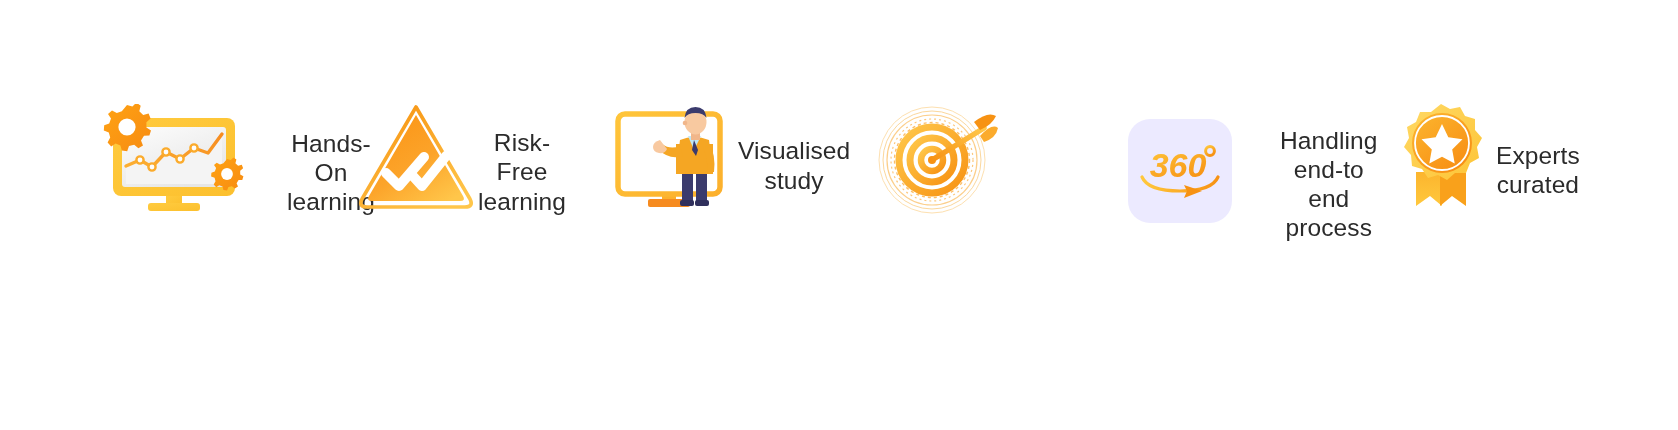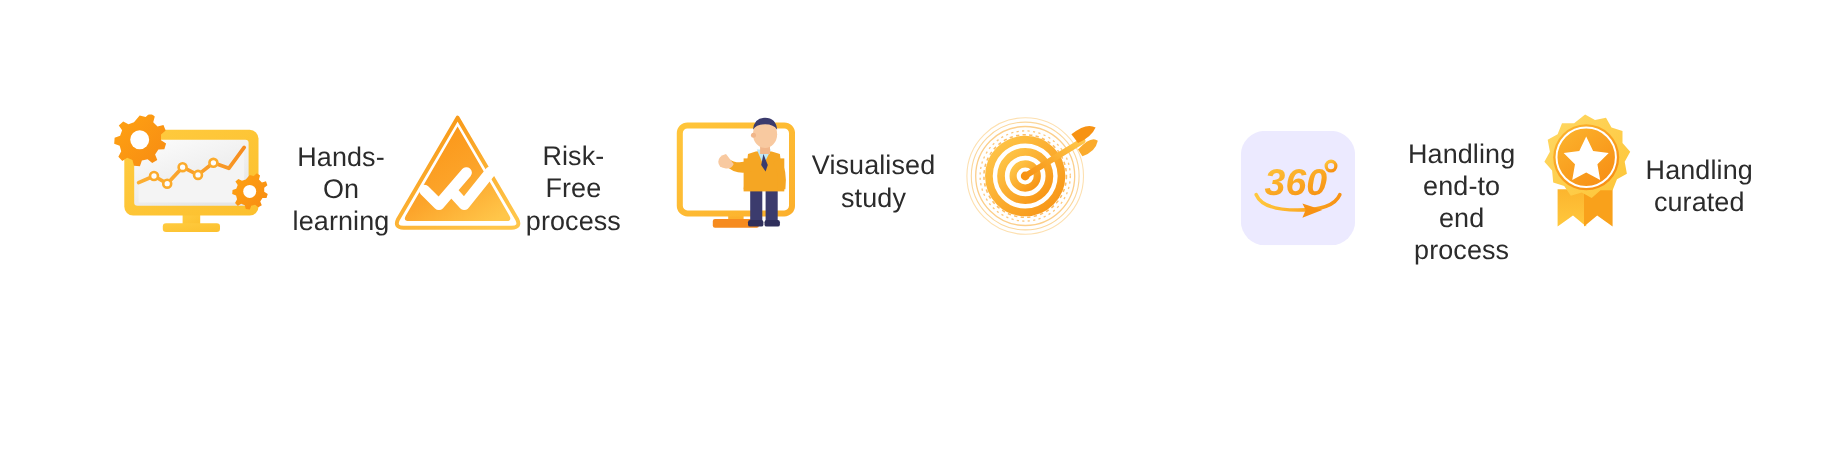--- a/index.html
+++ b/index.html
@@ -42,21 +42,21 @@
   .feature-label {
     text-align: center;
     color: #2b2b2b;
     font-size: 24.5px;
     line-height: 1.19;
     font-weight: 400;
     letter-spacing: 0.1px;
     white-space: pre-line;
   }
   
-  .item-0 { margin-top: 100px; }
+  .item-0 { margin-top: 100px; gap: 21px; }
   .item-0 .feature-label { margin-top: 25px; }
   .item-1 { margin-top: 97px; }
   .item-1 .feature-label { margin-top: 30px; }
   .item-2 { margin-top: 98px; }
   .item-2 .feature-label { margin-top: 15px; }
   .item-3 { margin-top: 100px; }
   .item-3 .feature-label { margin-top: 29px; }
   .item-4 { margin-top: 99px; }
   .item-4 .feature-label { margin-top: 27px; margin-left: 48px; }
   .item-5 { margin-top: 96px; }
@@ -137,21 +137,21 @@
 
         <path d="M62 6 L116 98 Q120 106 111 106 L13 106 Q4 106 8 98 Z" fill="none" stroke="url(#g2out)" stroke-width="3.6" stroke-linejoin="round"></path>
 
         <path d="M62 14 L109 95 Q112 100 106 100 L18 100 Q12 100 15 95 Z" fill="url(#g2tri)"></path>
 
         <path d="M32 72 L45 85 L70 56" fill="none" stroke="#ffffff" stroke-width="10" stroke-linecap="round" stroke-linejoin="round"></path>
         <path d="M58 74 L68 85 L92 55" fill="none" stroke="#ffffff" stroke-width="10" stroke-linecap="round" stroke-linejoin="round"></path>
       </svg>
     </div>
     <div class="feature-label">Risk-Free
-process</div>
+learning</div>
   </div>
 
   <div class="feature-item item-2">
     <div class="feature-icon">
       <svg width="126" height="108" viewBox="0 0 126 108" xmlns="http://www.w3.org/2000/svg">
         <defs>
           <linearGradient id="g3frame" x1="0" y1="0" x2="1" y2="1">
             <stop offset="0" stop-color="#ffc53a"></stop>
             <stop offset="1" stop-color="#fcb02c"></stop>
           </linearGradient>
@@ -280,17 +280,17 @@
 
         <path fill="url(#g6ros)" d="M55,4
           L64,9 L74,7 L79,16 L89,19 L89,30 L96,38 L91,47 L93,58 L84,63 L80,73 L69,73 L61,80 L52,75 L42,78 L36,69 L26,66 L25,55 L18,47 L23,38 L21,27 L30,22 L34,12 L45,12 Z"></path>
 
         <circle cx="56" cy="43" r="30" fill="url(#g6cir)"></circle>
         <circle cx="56" cy="43" r="27" fill="none" stroke="#ffffff" stroke-width="1.8"></circle>
 
         <path fill="#ffffff" d="M56 24 L62.3 37.2 L76.5 39.2 L66.2 49.4 L68.7 63.6 L56 56.8 L43.3 63.6 L45.8 49.4 L35.5 39.2 L49.7 37.2 Z"></path>
       </svg>
     </div>
-    <div class="feature-label">Handling
+    <div class="feature-label">Experts
 curated</div>
   </div>
 
 </div>
 
 </body></html>

